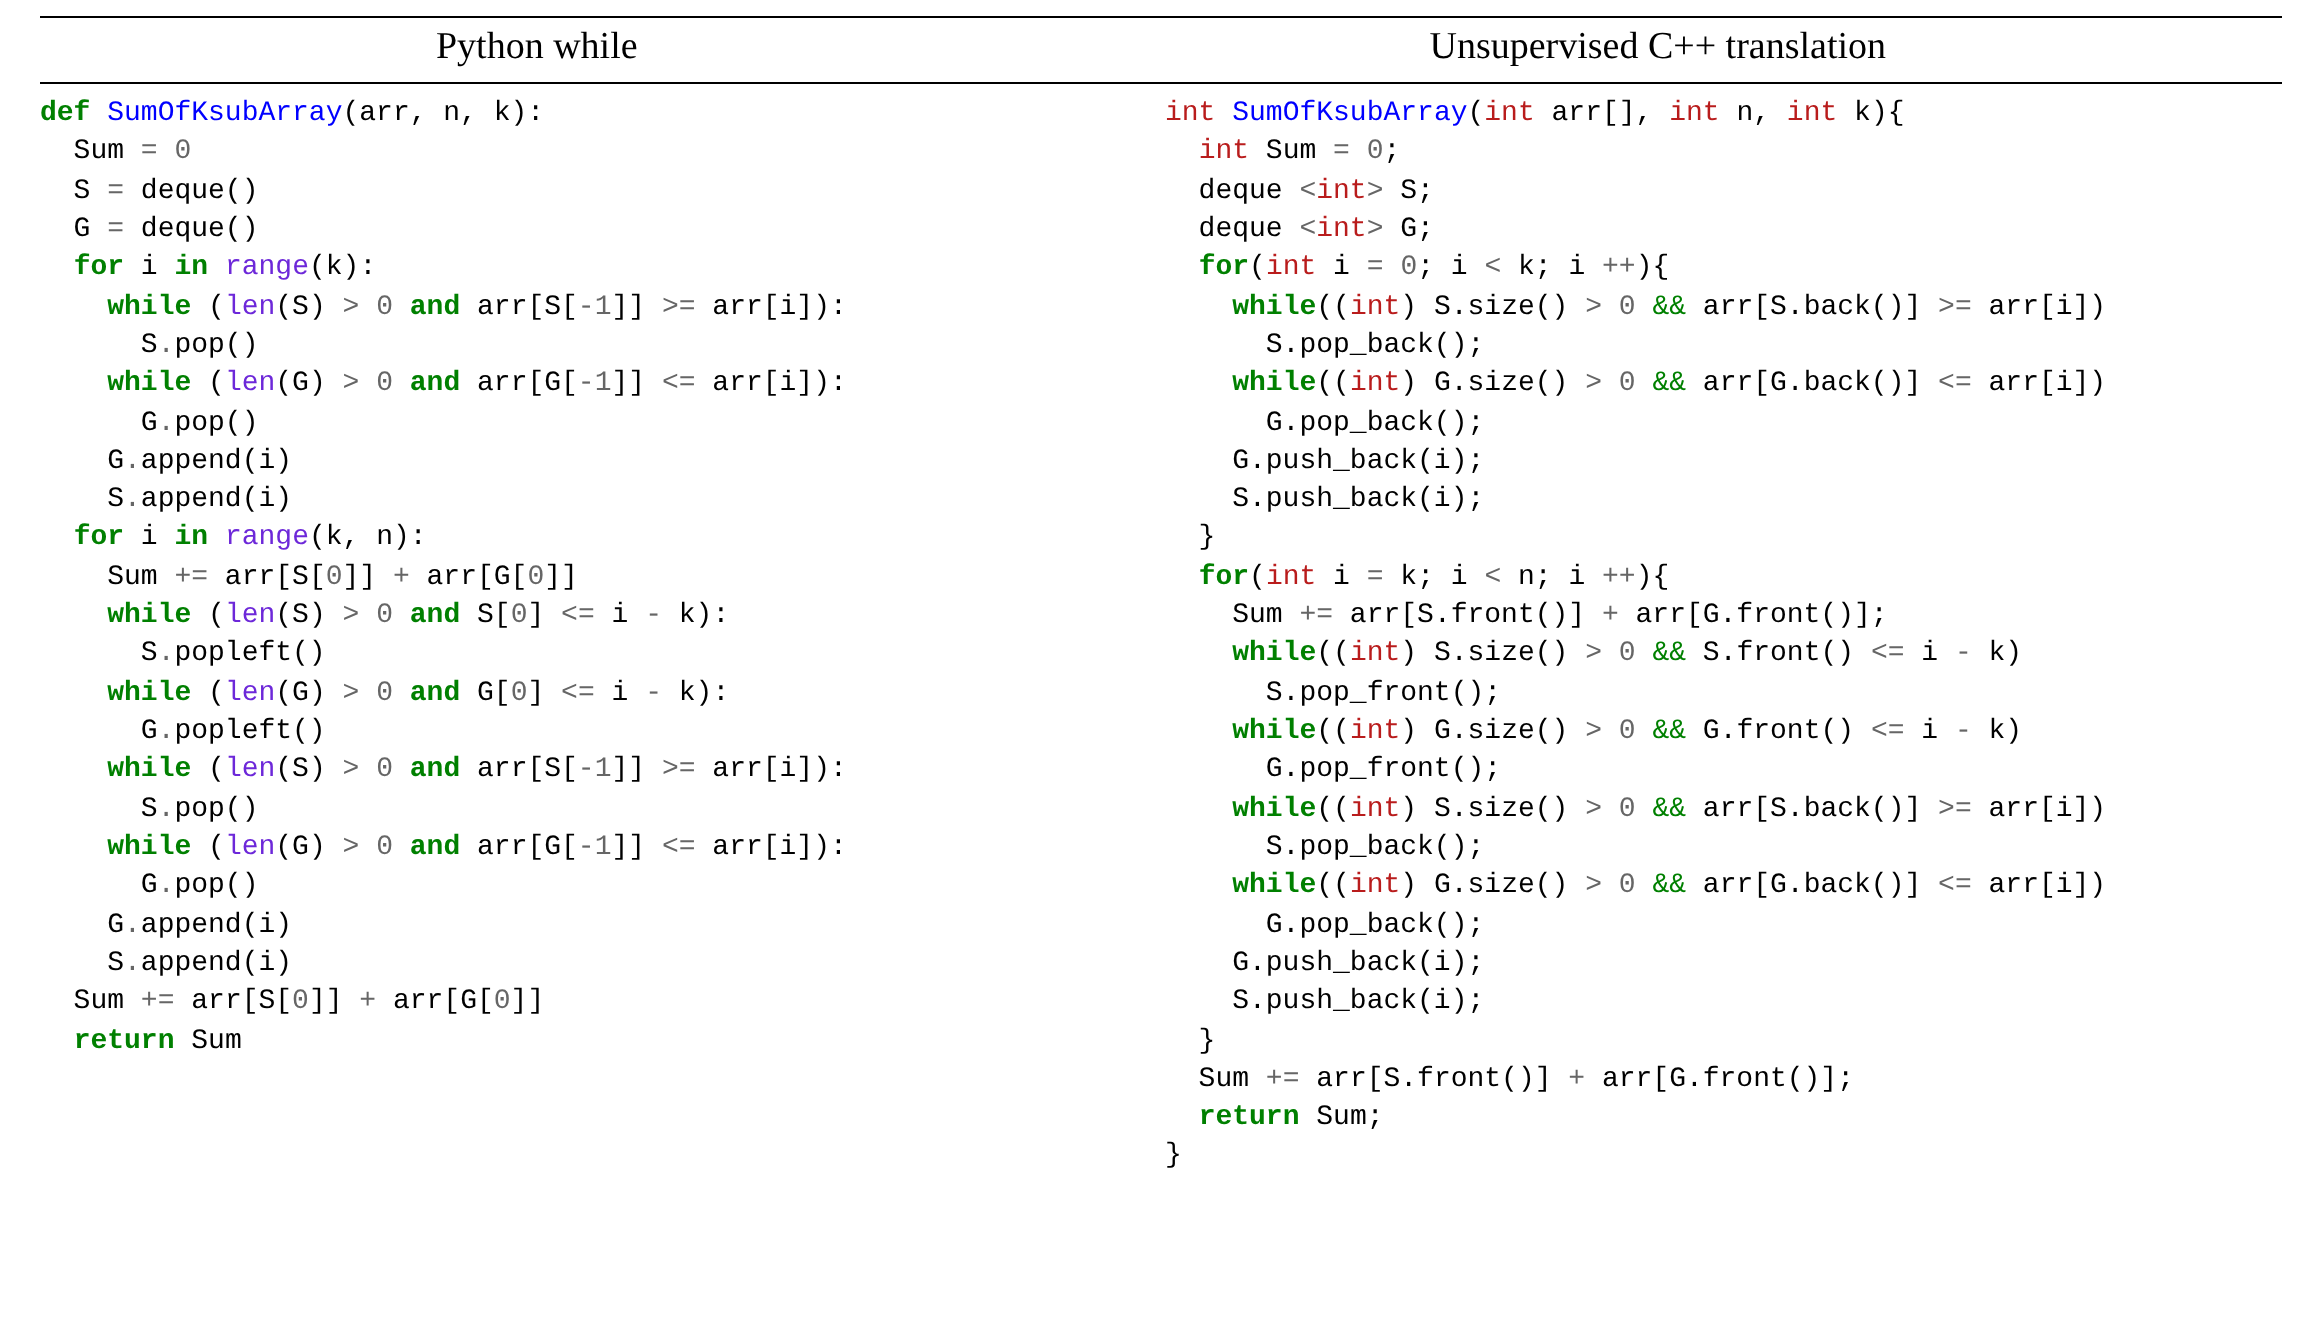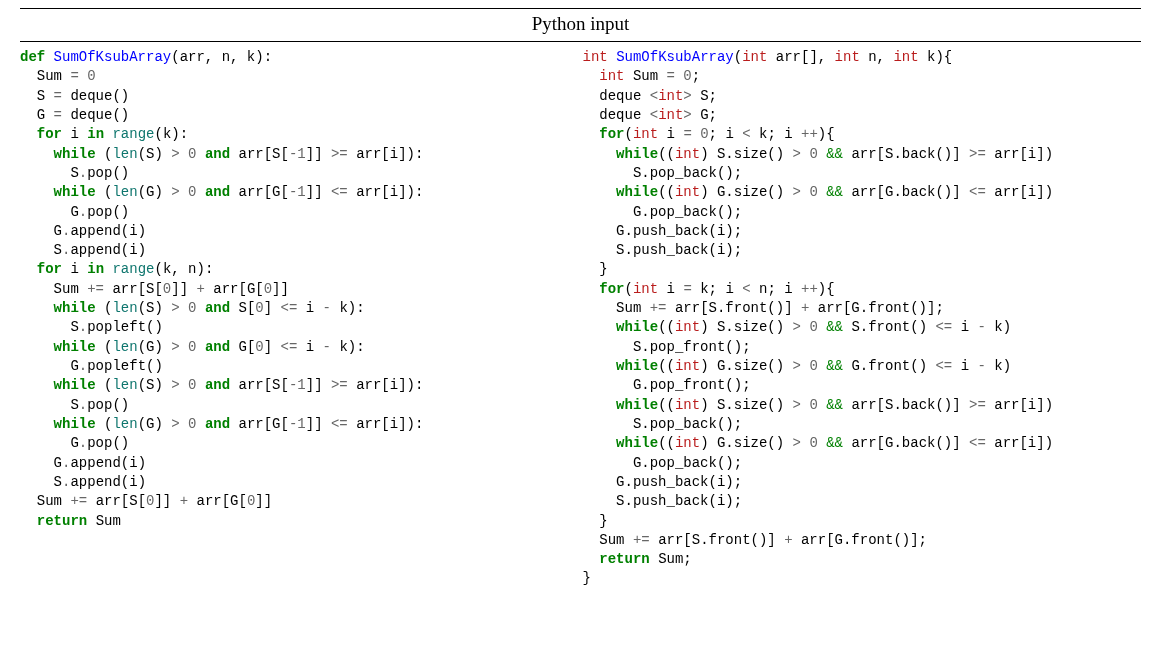--- a/index.html
+++ b/index.html
@@ -40,33 +40,34 @@
     font-family: ui-monospace, "SF Mono", Menlo, Consolas, "Courier New", monospace;
     font-size: 14px;
     line-height: 1.38;
     white-space: pre;
   }
   
   .kw     { color: #008000; font-weight: bold; }   
   .kw-c   { color: #008000; font-weight: bold; }   
   .type   { color: #b91c1c; }                      
   .fn     { color: #0000ff; }                      
-  .builtin{ color: #0f766e; }                      
+  .builtin{ color: #6d28d9; }                      
   .num    { color: #666666; }                      
   .op     { color: #666666; }                      
   .amp    { color: #008000; }                      
   .br     { color: #666666; }                      
 </style>
 </head>
 <body>
 
 <div class="wrap">
   <hr class="rule">
   <div class="headers">
-    <span>Python input</span>
+    <span>Python while</span>
+    <span>Unsupervised C++ translation</span>
   </div>
   <hr class="rule">
   <div class="cols">
     <div class="col">
       <pre class="code" id="py-code"><span class="kw">def </span><span class="fn">SumOfKsubArray</span>(arr, n, k):
   Sum <span class="op">=</span> <span class="num">0</span>
   S <span class="op">=</span> deque()
   G <span class="op">=</span> deque()
   <span class="kw">for</span> i <span class="kw">in</span> <span class="builtin">range</span>(k):
     <span class="kw">while</span> (<span class="builtin">len</span>(S) <span class="op">&gt;</span> <span class="num">0</span> <span class="kw">and</span> arr[S[<span class="op">-</span><span class="num">1</span>]] <span class="op">&gt;=</span> arr[i]):

